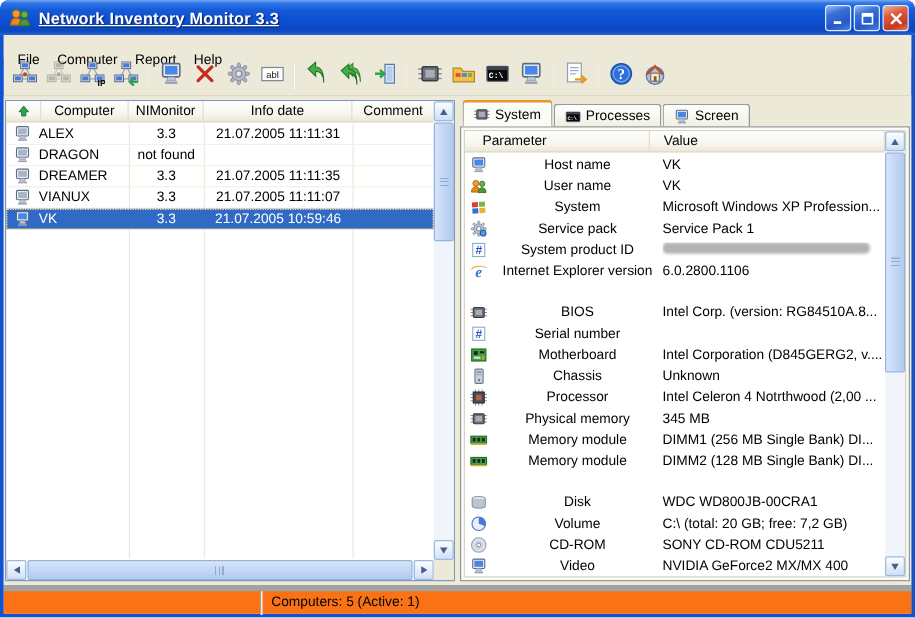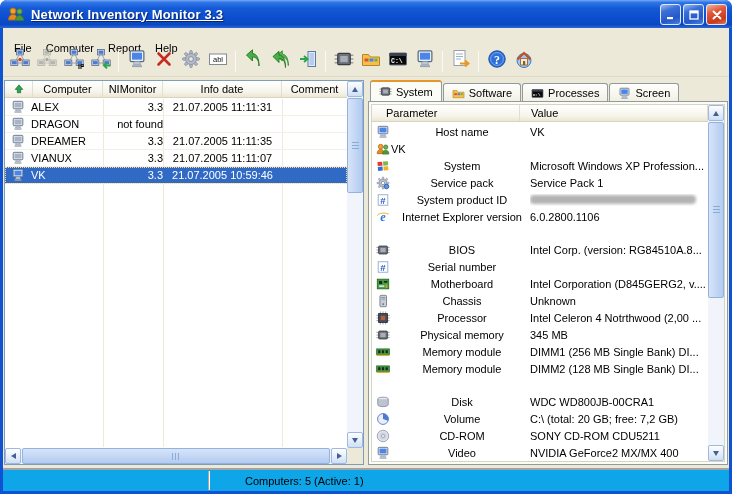--- a/index.html
+++ b/index.html
@@ -41,21 +41,21 @@
     background:linear-gradient(180deg,#ffffff 0%, #f6f4ea 70%, #ebe7d4 100%); border-bottom:1px solid #d8d4c0; }
   .lh-cell { height:100%; display:flex; align-items:center; justify-content:center; border-right:1px solid #e3dfcc; font-size:11px; }
   .lh-sort { width:28px; } .lh-comp { width:70px; } .lh-ver { width:60px; } .lh-date { width:119px; } .lh-comment { flex:1; border-right:none; }
   .lh-sort svg { width:12px; height:12px; }
   .lbody { position:absolute; left:0; top:18px; right:16px; bottom:17px; overflow:hidden; }
   .lline { position:absolute; top:0; bottom:0; width:1px; background:#edeadb; }
   .lrow { position:relative; display:flex; height:17px; align-items:center; border-bottom:1px solid #f3f1e6; background:transparent; }
   .lrow .cell { white-space:nowrap; overflow:hidden; }
   .c-icon { width:26px; display:flex; justify-content:center; }
   .c-icon svg { width:14px; height:14px; }
-  .c-name { width:72px; } .c-ver { width:60px; text-align:right; } .c-date { width:119px; text-align:center; } .c-comment { flex:1; }
+  .c-name { width:72px; } .c-ver { width:60px; text-align:center; } .c-date { width:119px; text-align:center; } .c-comment { flex:1; }
   .lrow.selected { background:#316ac5; color:#fff; outline:1px dotted #ffd98c; outline-offset:-1px; }
 
   
   .sb { background:#f1f5fb; }
   .sb-btn { position:absolute; width:16px; height:16px; background:linear-gradient(180deg,#fdfefe,#d9e6f8 80%,#cfdef4);
     border:1px solid #9cb9e2; border-radius:2px; display:flex; align-items:center; justify-content:center; }
   .sb-thumb { position:absolute; background:linear-gradient(90deg,#d7e4f9,#b2cbf0); border:1px solid #94b2de; border-radius:2px;
     display:flex; align-items:center; justify-content:center; }
   .sb-thumb.h { background:linear-gradient(180deg,#d7e4f9,#b2cbf0); }
   .grip-v { width:7px; height:8px; background:repeating-linear-gradient(180deg,#8cacd8 0 1px, rgba(0,0,0,0) 1px 3px); }
@@ -86,21 +86,21 @@
   .rrow.spacer { height:16px; }
   .p-icon { width:15px; margin-left:4px; display:flex; }
   .p-icon svg { width:14px; height:14px; }
   .p-name { margin-left:3px; width:136px; white-space:nowrap; overflow:hidden;text-align:center; }
   .p-value { flex:1; white-space:nowrap; overflow:hidden; }
   .p-blob { display:none; width:166px; height:9px; background:#b3b3b3; border-radius:4px; filter:blur(1.4px); }
   .rrow.redacted .p-blob { display:inline-block; }
   .r-vsb { position:absolute; right:0; top:0; bottom:0; width:16px; }
 
   
-  .statusbar { position:absolute; left:0; right:0; bottom:0; height:23px; background:#0ea5e9; border-top:2px solid #a3a3a3; display:flex; align-items:center;gap:28px; }
+  .statusbar { position:absolute; left:0; right:0; bottom:0; height:23px; background:#f97316; border-top:5px solid #a3a3a3; display:flex; align-items:center; }
   .status-pane-left { width:204px; height:19px; margin-left:2px; border-right:1px solid #aca899; box-shadow:1px 0 0 #fff; }
   .status-pane-main { flex:1; height:19px; display:flex; align-items:center; padding-left:8px; }
 </style>
 </head>
 <body>
 
 <div class="window">
 
   <div class="titlebar">
     <span class="app-icon">
@@ -506,31 +506,20 @@
                   </g>
                   <rect x="3" y="3.5" width="10" height="9" rx="1" fill="#6a6f78" stroke="#3a3f46"></rect>
                   <rect x="5" y="5.5" width="6" height="5" fill="#a8adb6"></rect>
                 </svg>
               </span>
               <span>System</span>
             </div>
             <div class="tab">
               <span class="tab-ico">
                 <svg viewBox="0 0 20 20">
-                  <path d="M1.5 5.5 h6 l2 2.5 h9 v8.5 h-17 z" fill="#f3c04a" stroke="#b8862a"></path>
-                  <rect x="3.5" y="9.5" width="4" height="3" fill="#e05030"></rect>
-                  <rect x="8.5" y="9.5" width="4" height="3" fill="#4a86e8"></rect>
-                  <rect x="13.5" y="9.5" width="3" height="3" fill="#6fae4e"></rect>
-                </svg>
-              </span>
-              <span>Software</span>
-            </div>
-            <div class="tab">
-              <span class="tab-ico">
-                <svg viewBox="0 0 20 20">
                   <rect x="1.5" y="4" width="17" height="12" rx="1" fill="#0a0a0a" stroke="#6a7280"></rect>
                   <rect x="1.5" y="4" width="17" height="3" fill="#3a424e"></rect>
                   <text x="3" y="13.5" font-size="6.5" font-weight="bold" fill="#fff" font-family="Liberation Mono,monospace">C:\</text>
                 </svg>
               </span>
               <span>Processes</span>
             </div>
             <div class="tab">
               <span class="tab-ico">
                 <svg viewBox="0 0 16 16">
@@ -565,20 +554,21 @@
                 </div>
                 <div class="rrow">
                   <span class="p-icon">
                     <svg viewBox="0 0 18 18">
                       <circle cx="6" cy="6" r="3" fill="#f0a030" stroke="#b06a10"></circle>
                       <path d="M1.5 15 c0-4 2.3-5.5 4.5-5.5 s4.5 1.5 4.5 5.5 z" fill="#e88820" stroke="#b06a10"></path>
                       <circle cx="12.5" cy="6.5" r="2.7" fill="#6fae4e" stroke="#3d7a28"></circle>
                       <path d="M8.5 15.5 c0-3.6 2-5 4-5 s4 1.4 4 5 z" fill="#4e9638" stroke="#3d7a28"></path>
                     </svg>
                   </span>
+                  <span class="p-name">User name</span>
                   <span class="p-value"><span>VK</span></span>
                 </div>
                 <div class="rrow">
                   <span class="p-icon">
                     <svg viewBox="0 0 16 16">
                       <g transform="rotate(-4 8 8)">
                         <rect x="2" y="3" width="5.4" height="4.6" fill="#e03c31"></rect>
                         <rect x="8.4" y="3" width="5.4" height="4.6" fill="#7ab648"></rect>
                         <rect x="2" y="8.6" width="5.4" height="4.6" fill="#2e6fd8"></rect>
                         <rect x="8.4" y="8.6" width="5.4" height="4.6" fill="#f0b030"></rect>

